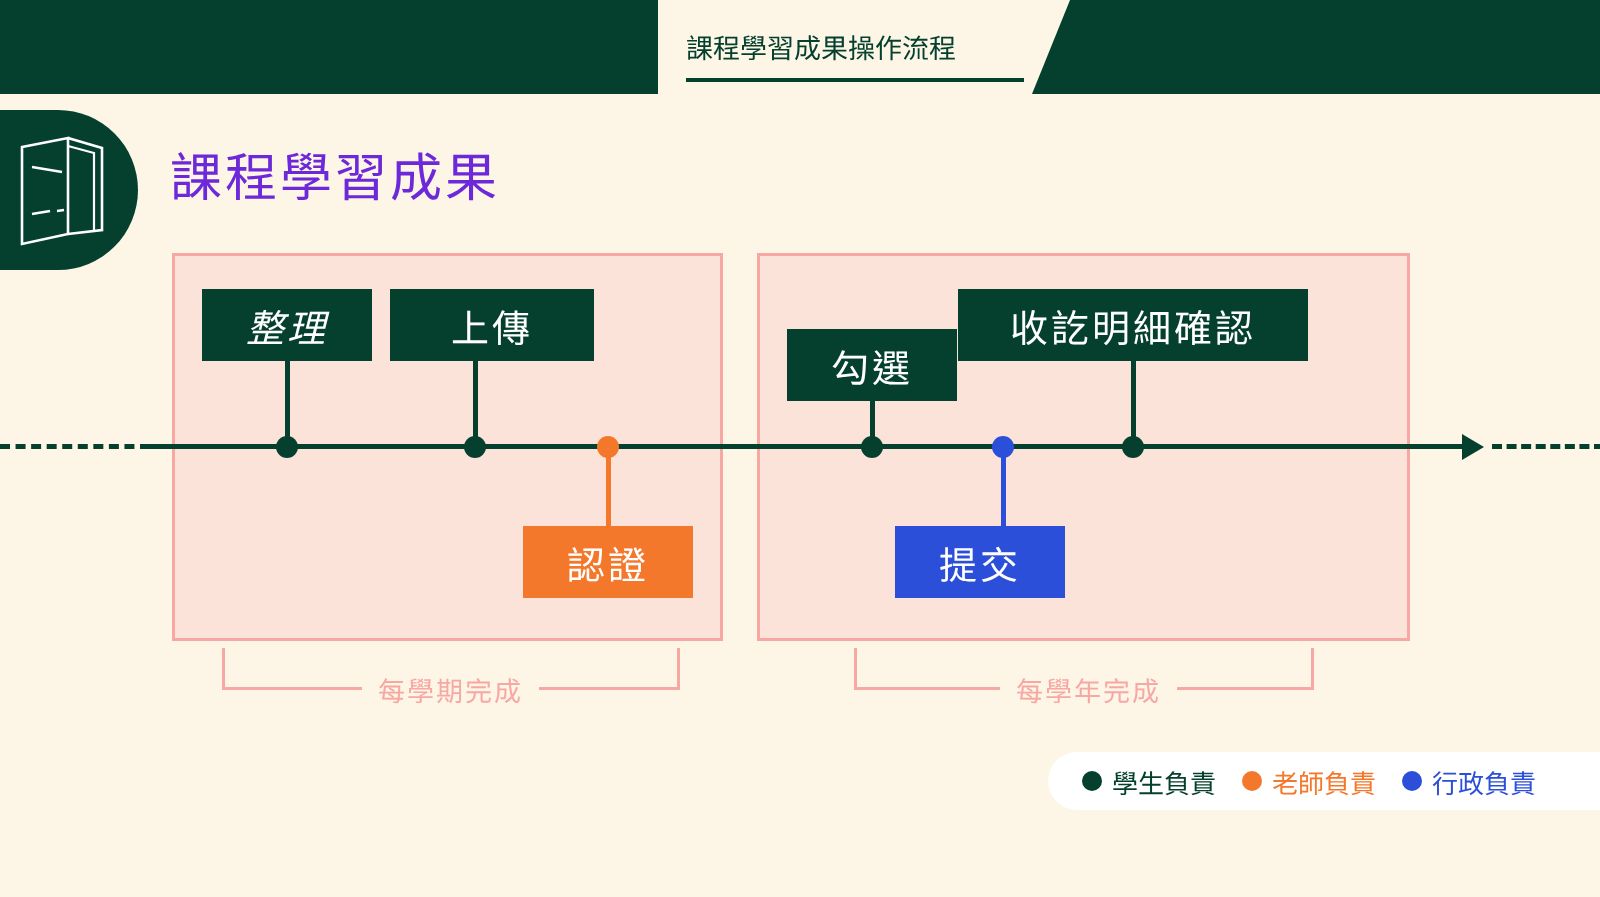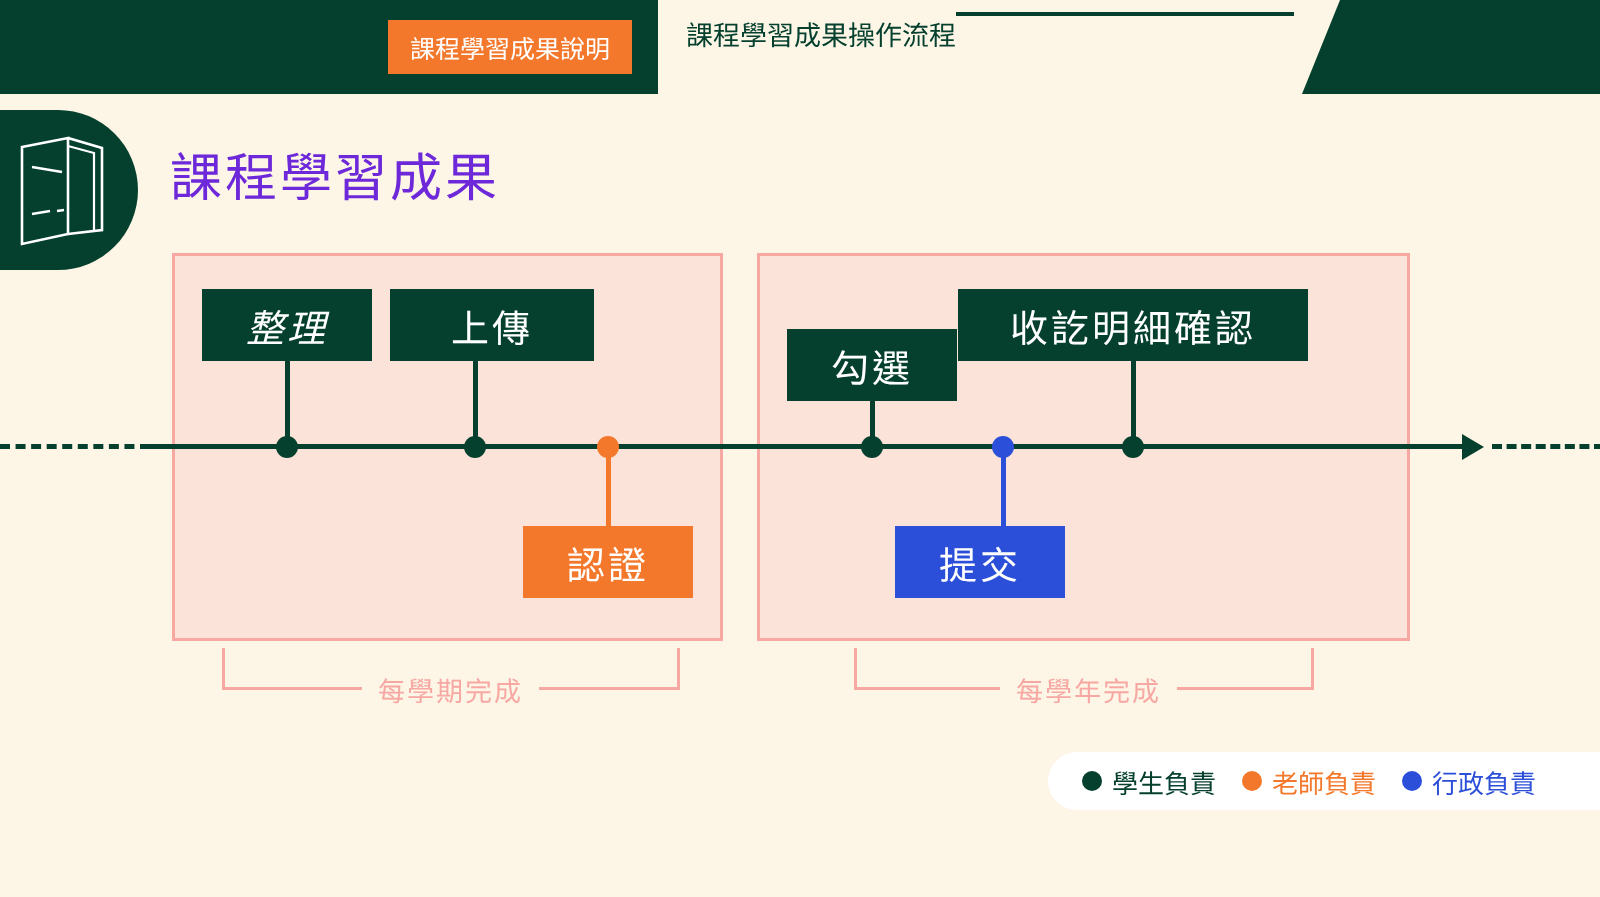--- a/index.html
+++ b/index.html
@@ -50,21 +50,21 @@
   }
   #tab-2 {
     left: 658px;
     top: 0px;
     height: 94px;
     background: #FDF6E7;
     color: #05402E;
     font-size: 27px;
     padding: 0 46px 0 28px;
     align-items: flex-start;
-    flex-direction: row;
+    flex-direction: column;
     justify-content: center;
     clip-path: polygon(0 0, 100% 0, calc(100% - 38px) 100%, 0 100%);
   }
   #tab-2 .tab2-label { display:block; padding-top: 14px; }
   #tab-2 .tab2-underline {
     display: block;
     width: 338px;
     height: 4px;
     background: #05402E;
     margin-top: 12px;
@@ -214,23 +214,20 @@
   }
   .lg-student { color: #05402E; }
   .lg-teacher { color: #F4782B; }
   .lg-admin   { color: #2B4FD8; }
 </style>
 </head>
 <body>
 
 <div id="tabbar">
   <div class="tab-sep"></div>
-  <div class="tab tab-inactive" id="tab-1">
-    <span>課程學習成果說明</span>
-  </div>
   <div class="tab" id="tab-2">
     <span class="tab2-label">課程學習成果操作流程</span>
     <span class="tab2-underline"></span>
   </div>
 </div>
 
 <div id="icon-badge">
   <svg width="92" height="120" viewBox="0 0 92 120">
     <path d="M6 17 L52 8 L52 104 L6 114 Z" fill="none" stroke="#FFFFFF" stroke-width="2.6"></path>
     <path d="M52 8 L86 18 L86 100 L52 104" fill="none" stroke="#FFFFFF" stroke-width="2.6"></path>

